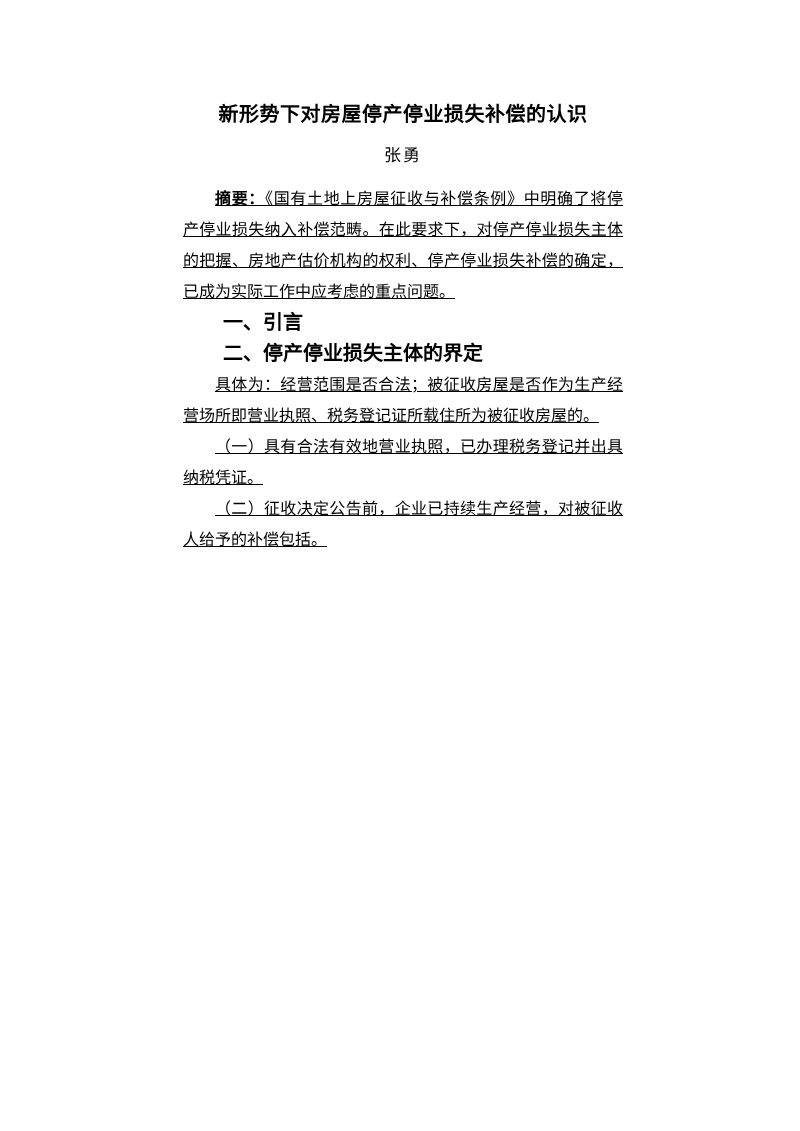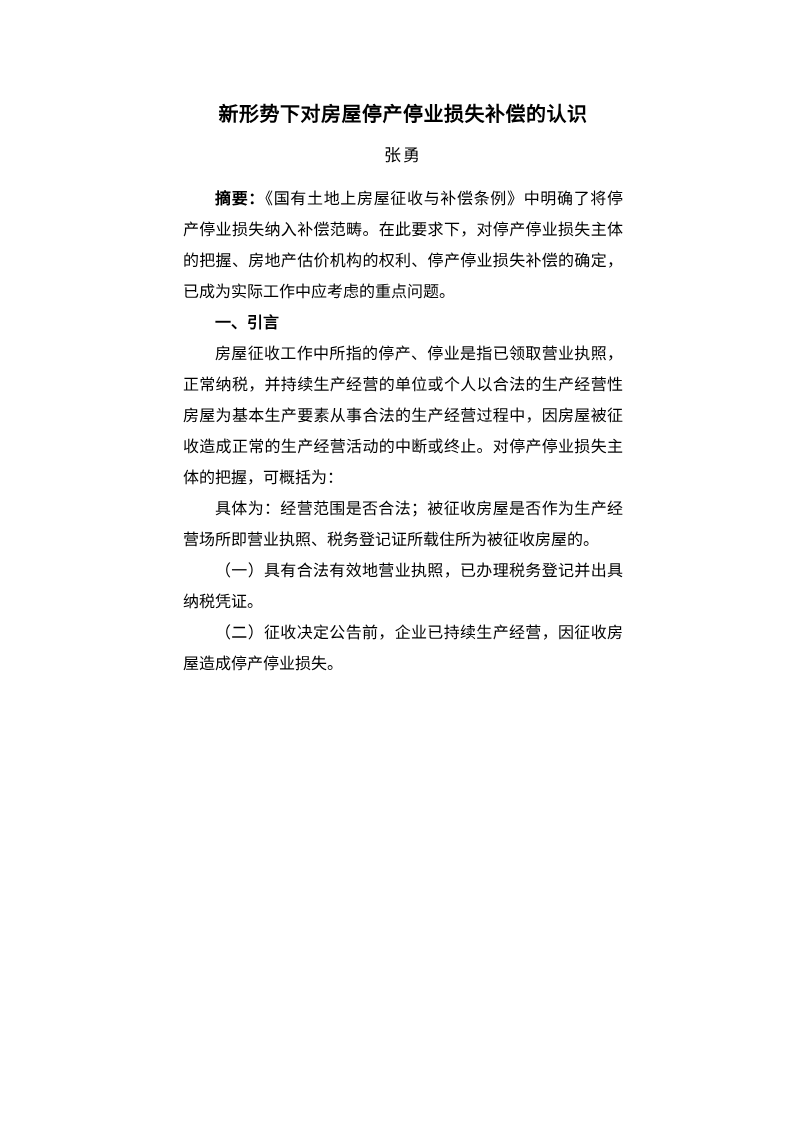--- a/index.html
+++ b/index.html
@@ -38,27 +38,28 @@
   .body-text {
     margin-top: 14px;
   }
   .para {
     margin: 0;
     font-size: 16px;
     line-height: 31px;
     text-align: justify;
     text-indent: 2em;
     word-break: break-all;
+    text-decoration: underline;
   }
   .para .label {
     font-weight: 700;
   }
   .section-heading {
     margin: 0;
-    font-size: 16px;
+    font-size: 20px;
     font-weight: 700;
     line-height: 31px;
     text-indent: 2em;
     text-align: left;
   }
 </style>
 </head>
 <body>
 
 <div class="page">
@@ -69,24 +70,24 @@
 
   <div class="body-text">
 
     <p class="para"><span class="label">摘要：</span><span>《国有土地上房屋征收与补偿条例》中明确了将停产停业损失纳入补偿范畴。在此要求下，对停产停业损失主体的把握、房地产估价机构的权利、停产停业损失补偿的确定，已成为实际工作中应考虑的重点问题。</span></p>
 
 
     <h2 class="section-heading">一、引言</h2>
 
 
 
+    <h2 class="section-heading">二、停产停业损失主体的界定</h2>
 
-    <p class="para">房屋征收工作中所指的停产、停业是指已领取营业执照，正常纳税，并持续生产经营的单位或个人以合法的生产经营性房屋为基本生产要素从事合法的生产经营过程中，因房屋被征收造成正常的生产经营活动的中断或终止。对停产停业损失主体的把握，可概括为：</p>
 
     <p class="para">具体为：经营范围是否合法；被征收房屋是否作为生产经营场所即营业执照、税务登记证所载住所为被征收房屋的。</p>
 
     <p class="para">（一）具有合法有效地营业执照，已办理税务登记并出具纳税凭证。</p>
 
-    <p class="para">（二）征收决定公告前，企业已持续生产经营，因征收房屋造成停产停业损失。</p>
+    <p class="para">（二）征收决定公告前，企业已持续生产经营，对被征收人给予的补偿包括。</p>
 
 
   </div>
 </div>
 
 </body></html>

